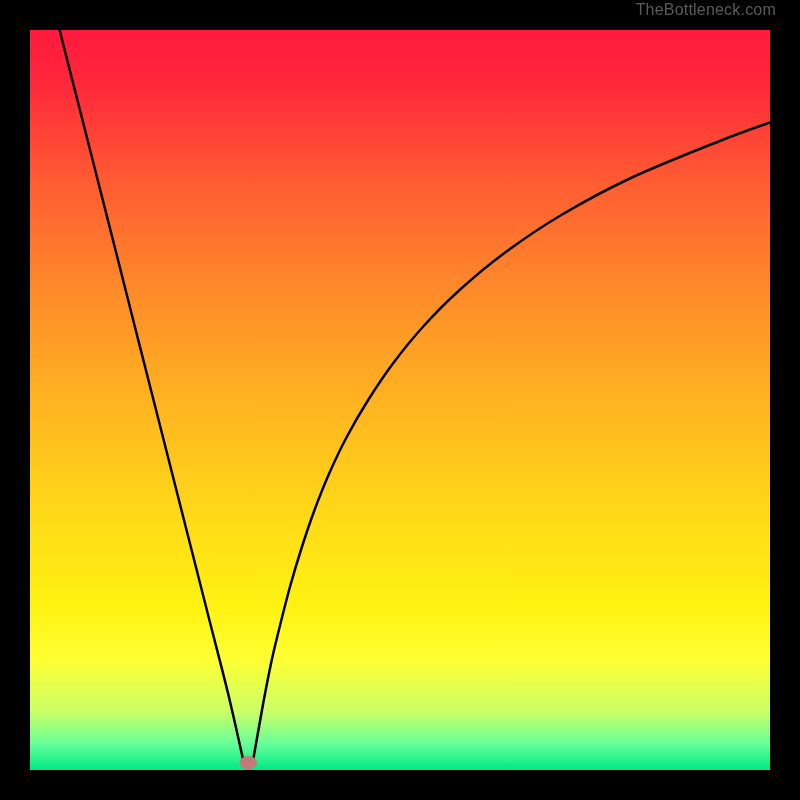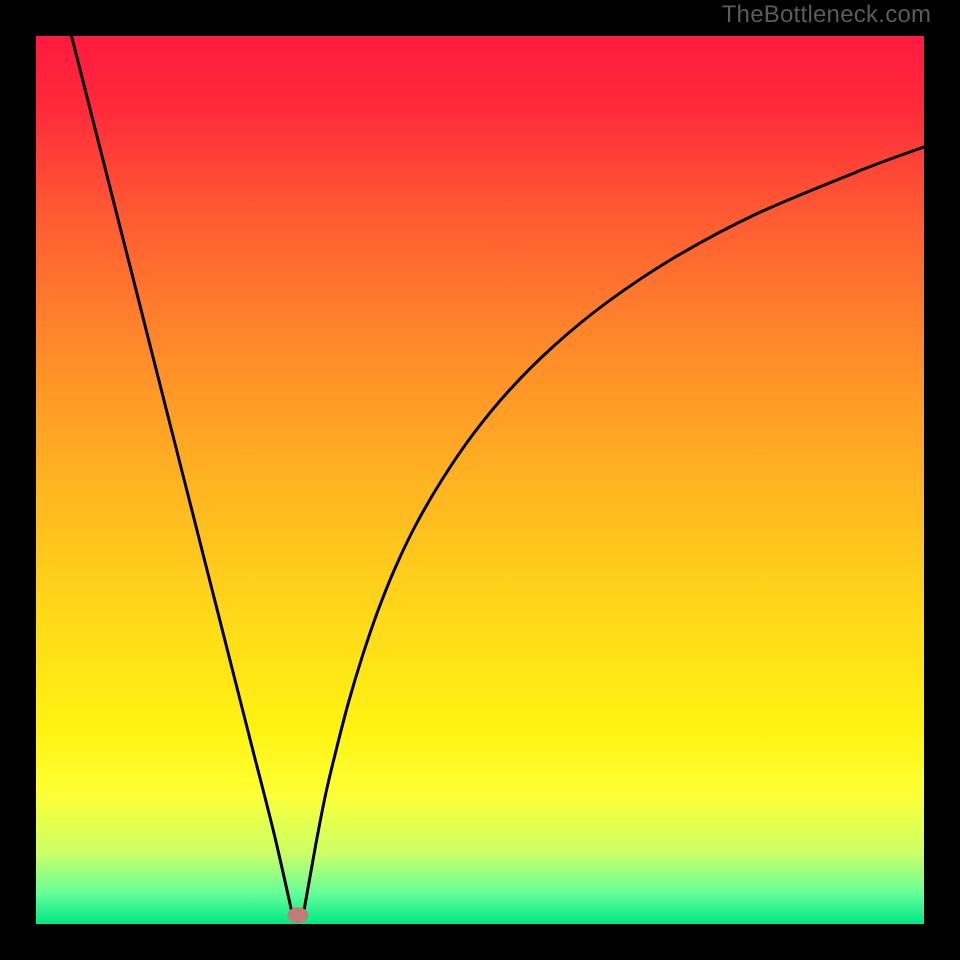--- a/index.html
+++ b/index.html
@@ -13,21 +13,21 @@
     width: 800px;
     height: 800px;
     background: #000;
     position: relative;
   }
   .watermark {
     position: absolute;
     top: 1px;
     right: 24px;
     font-family: Arial, Helvetica, sans-serif;
-    font-size: 20px;
+    font-size: 16px;
     font-weight: 400;
     color: #5b5b5b;
     letter-spacing: 0.2px;
   }
   svg {
     display: block;
     position: absolute;
     left: 30px;
     top: 30px;
   }

